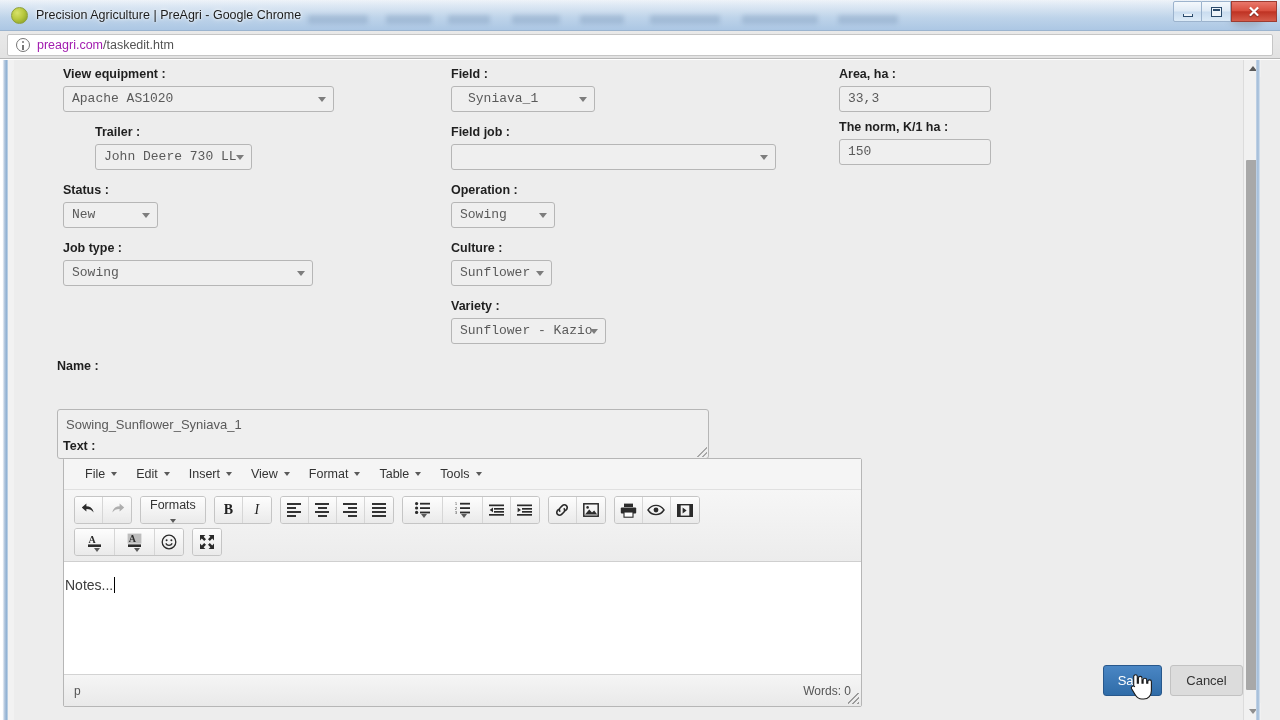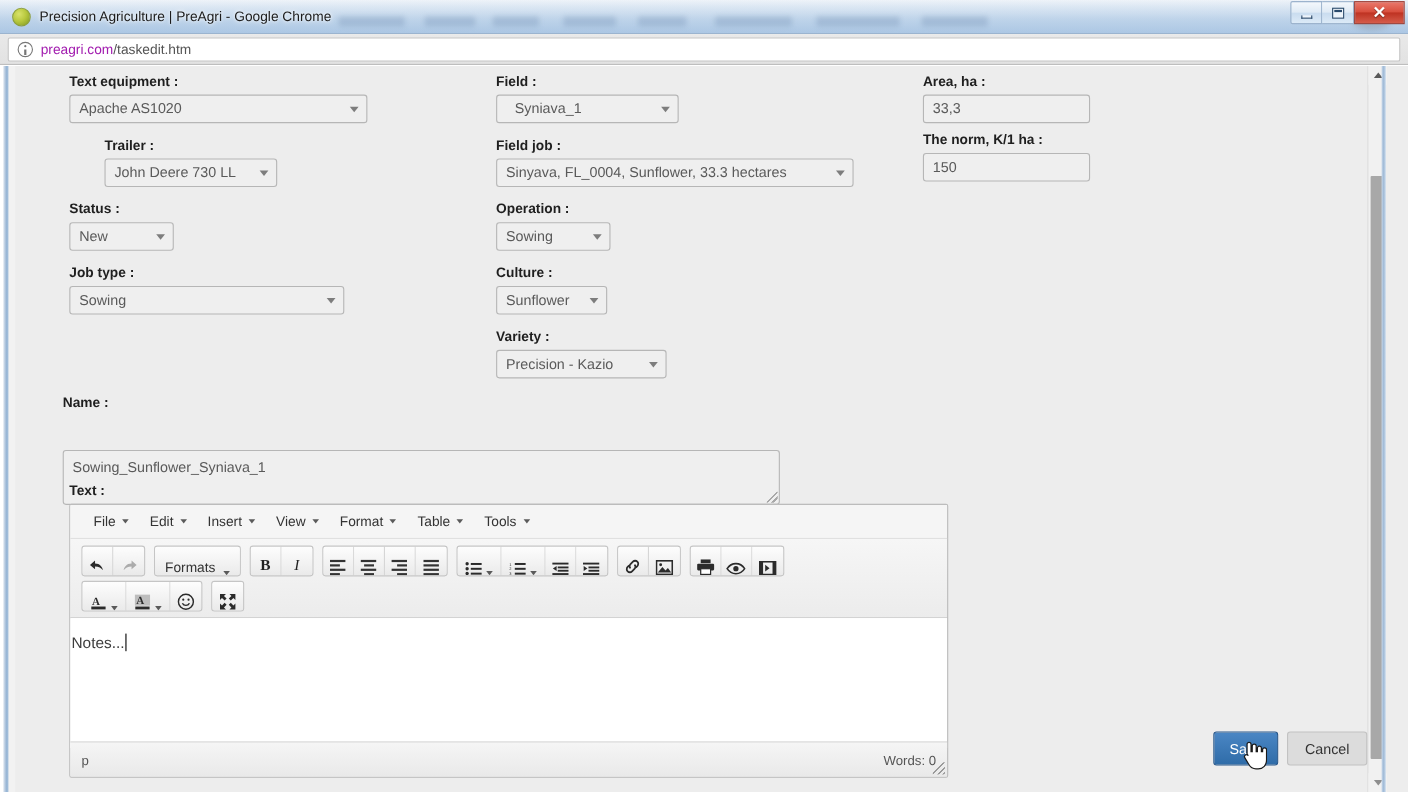--- a/index.html
+++ b/index.html
@@ -178,21 +178,21 @@
     height: 26px;
     background: #efefef;
     border: 1px solid #b6b6b6;
     border-radius: 3px;
     font-size: 13px;
     color: #5a5a5a;
     padding: 0 8px;
     line-height: 24px;
     white-space: nowrap;
     position: relative;
-    font-family: Liberation Sans, sans-serif;
+    font-family: Liberation Mono, monospace;
   }
   .sel { padding-right: 24px; }
   .sel .arw {
     position: absolute; right: 7px; top: 50%; margin-top: -2px;
     width: 0; height: 0;
     border-left: 4px solid transparent; border-right: 4px solid transparent;
     border-top: 5px solid #7d7d7d;
   }
   .txt.empty { color: #9a9a9a; }
   .txtarea {
@@ -236,24 +236,25 @@
   }
   .mce-row { display: flex; align-items: center; padding: 2px 0 2px 10px; gap: 8px; }
   .mce-group {
     display: flex; align-items: center;
     border: 1px solid #c5c5c5; border-radius: 3px;
     background: linear-gradient(to bottom, #fdfdfd, #e9e9e9);
     overflow: hidden;
   }
   .mce-btn {
     width: 28px; height: 26px;
-    display: flex; align-items: flex-end; justify-content: center;
+    display: flex; align-items: center; justify-content: center;
     border-right: 1px solid #d6d6d6;
     background: linear-gradient(to bottom, #fdfdfd, #eaeaea);
     position: relative;
+    flex-direction: column;
   }
   .mce-btn:last-child { border-right: none; }
   .mce-btn.wide { width: auto; padding: 0 9px; font-size: 12.5px; color: #333; gap: 7px; }
   .mce-btn.split { width: 40px; }
   .mce-btn.dim { opacity: 0.35; }
   .ic-b { font-weight: bold; font-size: 14px; color: #222; font-family: "Liberation Serif", serif; }
   .ic-i { font-style: italic; font-size: 14px; color: #222; font-family: "Liberation Serif", serif; }
   .alignbars { width: 14px; display: flex; flex-direction: column; gap: 2px; }
   .alignbars i { display:block; height: 2px; background: #333; }
 
@@ -349,21 +350,21 @@
     </div>
   </div>
 
   <div class="viewport">
     <div class="page-left-edge"></div>
     <div class="page-left-edge2"></div>
 
     <div class="form-area">
 
       <div class="fld" style="left:49px; top:7px;">
-        <span class="lbl">Text equipment :</span>
+        <span class="lbl">View equipment :</span>
         <span class="sel" style="width:271px;">
           <span>Apache AS1020</span>
           <span class="arw"></span>
         </span>
       </div>
 
       <div class="fld" style="left:49px; top:65px;margin-left:32px;">
         <span class="lbl">Trailer :</span>
         <span class="sel" style="width:157px;">
           <span>John Deere 730 LL</span>
@@ -383,30 +384,29 @@
         <span class="lbl">Job type :</span>
         <span class="sel" style="width:250px;">
           <span>Sowing</span>
           <span class="arw"></span>
         </span>
       </div>
 
 
       <div class="fld" style="left:437px; top:7px;">
         <span class="lbl">Field :</span>
-        <span class="sel" style="width:166px;padding-left:16px;">
+        <span class="sel" style="width:144px;padding-left:16px;">
           <span>Syniava_1</span>
           <span class="arw"></span>
         </span>
       </div>
 
       <div class="fld" style="left:437px; top:65px;">
         <span class="lbl">Field job :</span>
         <span class="sel" style="width:325px;">
-          <span>Sinyava, FL_0004, Sunflower, 33.3 hectares</span>
           <span class="arw"></span>
         </span>
       </div>
 
       <div class="fld" style="left:437px; top:123px;">
         <span class="lbl">Operation :</span>
         <span class="sel" style="width:104px;">
           <span>Sowing</span>
           <span class="arw"></span>
         </span>
@@ -416,21 +416,21 @@
         <span class="lbl">Culture :</span>
         <span class="sel" style="width:101px;">
           <span>Sunflower</span>
           <span class="arw"></span>
         </span>
       </div>
 
       <div class="fld" style="left:437px; top:239px;">
         <span class="lbl">Variety :</span>
         <span class="sel" style="width:155px;">
-          <span>Precision - Kazio</span>
+          <span>Sunflower - Kazio</span>
           <span class="arw"></span>
         </span>
       </div>
 
       <div class="fld" style="left:825px; top:7px;">
         <span class="lbl">Area, ha :</span>
         <span class="txt" style="width:152px;">33,3</span>
       </div>
 
       <div class="fld" style="left:825px; top:60px;">

